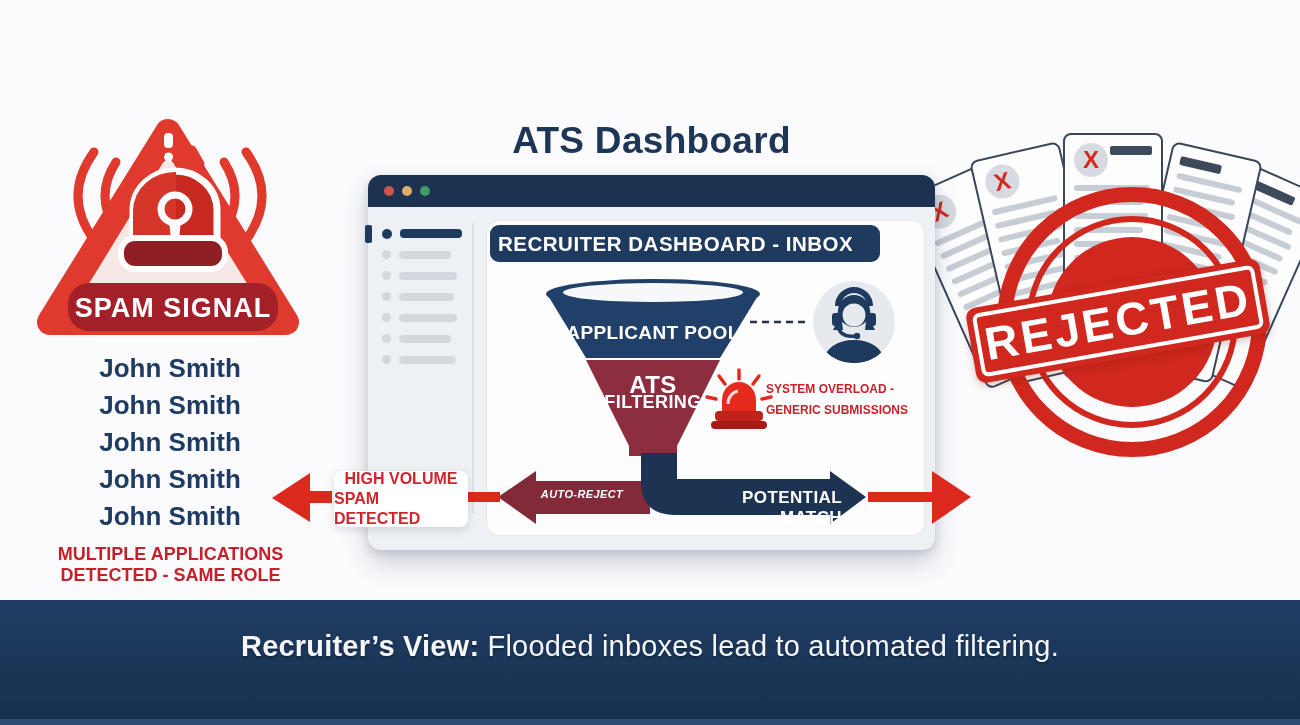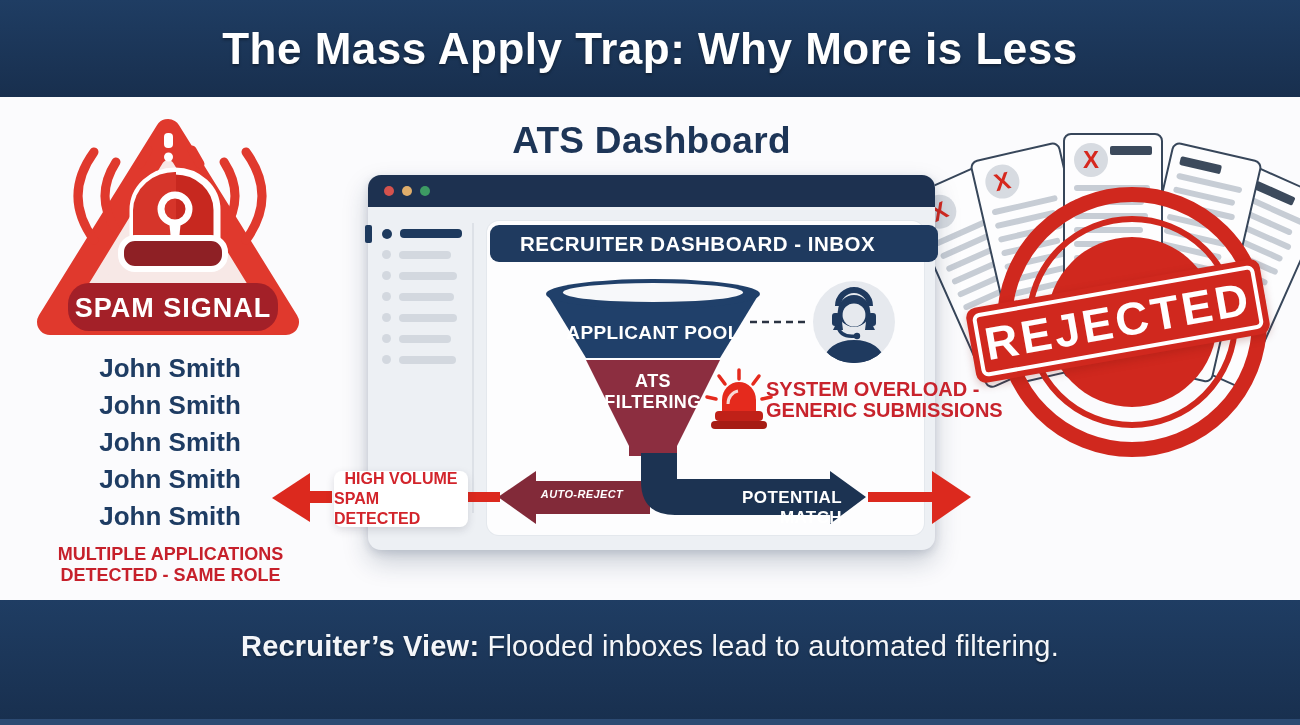--- a/index.html
+++ b/index.html
@@ -39,29 +39,29 @@
   .notch{left:-3px;top:50px;width:7px;height:18px;background:#1e3a5e;border-radius:2px;}
   .sidebar{left:14px;top:54px;display:flex;flex-direction:column;gap:12px;}
   .srow{display:flex;align-items:center;gap:8px;height:9px;}
   .sdot{width:9px;height:9px;border-radius:50%;background:#d3d8df;}
   .sbar{height:8px;border-radius:4px;background:#d3d8df;}
   .srow.active .sdot{background:#1e3a5e;width:10px;height:10px;}
   .srow.active .sbar{background:#1e3a5e;height:9px;}
   .sidebar-divider{left:104px;top:48px;width:2px;height:482px;max-height:290px;background:#dde1e7;}
   .panel{left:119px;top:46px;width:437px;height:314px;background:#fdfdfe;border-radius:12px;
     box-shadow:0 0 0 1px rgba(30,50,80,.04);}
-  .panel-header{left:3px;top:4px;width:448px;height:37px;background:#1f3a5f;border-radius:9px;
-    display:flex;align-items:center;padding-left:30px;box-sizing:border-box;}
+  .panel-header{left:3px;top:4px;width:390px;height:37px;background:#1f3a5f;border-radius:9px;
+    display:flex;align-items:center;padding-left:8px;box-sizing:border-box;}
   .panel-header span{color:#fff;font-weight:bold;font-size:20.5px;letter-spacing:.5px;}
   
   #diagram{left:0;top:0;z-index:30;pointer-events:none;}
   .svg-abs{position:absolute;pointer-events:none;}
   
   .flabel{color:#fff;font-weight:bold;text-align:center;z-index:40;letter-spacing:.4px;}
-  .alert-text{color:#c8232c;font-weight:bold;font-size:20px;line-height:21px;z-index:40;}
+  .alert-text{color:#c8232c;font-weight:bold;font-size:12px;line-height:21px;z-index:40;}
   .hv-box{left:334px;top:471px;width:134px;height:56px;background:#fff;border-radius:8px;
     box-shadow:0 3px 8px rgba(40,40,60,.15);z-index:40;display:flex;flex-direction:column;
     align-items:center;justify-content:center;}
   .hv-box div{color:#d2242b;font-weight:bold;font-size:16px;line-height:20px;}
   
   .paper{background:#fdfdfe;border:2px solid #37465a;border-radius:8px;box-sizing:border-box;
     padding:8px 9px;overflow:hidden;}
   .paper-head{display:flex;align-items:flex-start;justify-content:space-between;}
   .xcircle{width:34px;height:34px;border-radius:50%;background:#d7dbe1;display:flex;
     align-items:center;justify-content:center;color:#d6281e;font-weight:bold;font-size:24px;}
@@ -81,23 +81,20 @@
   
   .reason{left:978px;top:461px;width:304px;text-align:center;font-weight:bold;font-size:22px;
     line-height:27.5px;z-index:40;}
   .reason .navy{color:#233a60;} .reason .red{color:#c6202b;}
 </style>
 </head>
 <body>
 
 <div id="canvas">
 
-  <div class="abs banner banner-top">
-    <div class="title">The Mass Apply Trap: Why More is Less</div>
-  </div>
 
   <svg class="svg-abs" style="left:30px;top:106px;" width="280" height="240" viewBox="0 0 280 240">
     <path d="M138,26 L256,216 L20,216 Z" fill="#e0392d" stroke="#e0392d" stroke-width="26" stroke-linejoin="round"></path>
     <path d="M138,60 L220,194 L56,194 Z" fill="#f7e8e6" stroke="#f7e8e6" stroke-width="12" stroke-linejoin="round"></path>
 
     <g stroke="#e0392d" stroke-width="9" stroke-linecap="round" fill="none">
       <path d="M86,56 Q64,90 86,124"></path>
       <path d="M64,46 Q32,90 64,134"></path>
       <path d="M194,56 Q216,90 194,124"></path>
       <path d="M216,46 Q248,90 216,134"></path>
@@ -241,21 +238,21 @@
         <path d="M771,397 L762,399"></path>
       </g>
       <path d="M722,412 L722,400 A17,18 0 0 1 756,400 L756,412 Z" fill="#e52a1d"></path>
       <path d="M728,404 A12,13 0 0 1 738,391" stroke="#f8d9d6" stroke-width="3" fill="none"></path>
       <rect x="715" y="411" width="48" height="10" rx="4" fill="#c02118"></rect>
       <rect x="711" y="421" width="56" height="8" rx="4" fill="#a61c14"></rect>
     </g>
   </svg>
 
   <div class="abs flabel" style="left:553px;top:322px;width:200px;font-size:19px;">APPLICANT POOL</div>
-  <div class="abs flabel" style="left:591px;top:371px;width:124px;font-size:18px;">ATS</div>
+  <div class="abs flabel" style="left:591px;top:371px;width:124px;font-size:24px;">ATS</div>
   <div class="abs flabel" style="left:591px;top:392px;width:124px;font-size:18px;">FILTERING</div>
   <div class="abs flabel" style="left:512px;top:488px;width:140px;font-size:11px;font-style:italic;">AUTO-REJECT</div>
   <div class="abs flabel" style="left:678px;top:488px;width:164px;font-size:17px;text-align:right;">POTENTIAL MATCH</div>
   <div class="abs alert-text" style="left:766px;top:379px;">
     <div>SYSTEM OVERLOAD -</div>
     <div>GENERIC SUBMISSIONS</div>
   </div>
   <div class="abs hv-box">
     <div>HIGH VOLUME</div>
     <div>SPAM DETECTED</div>

